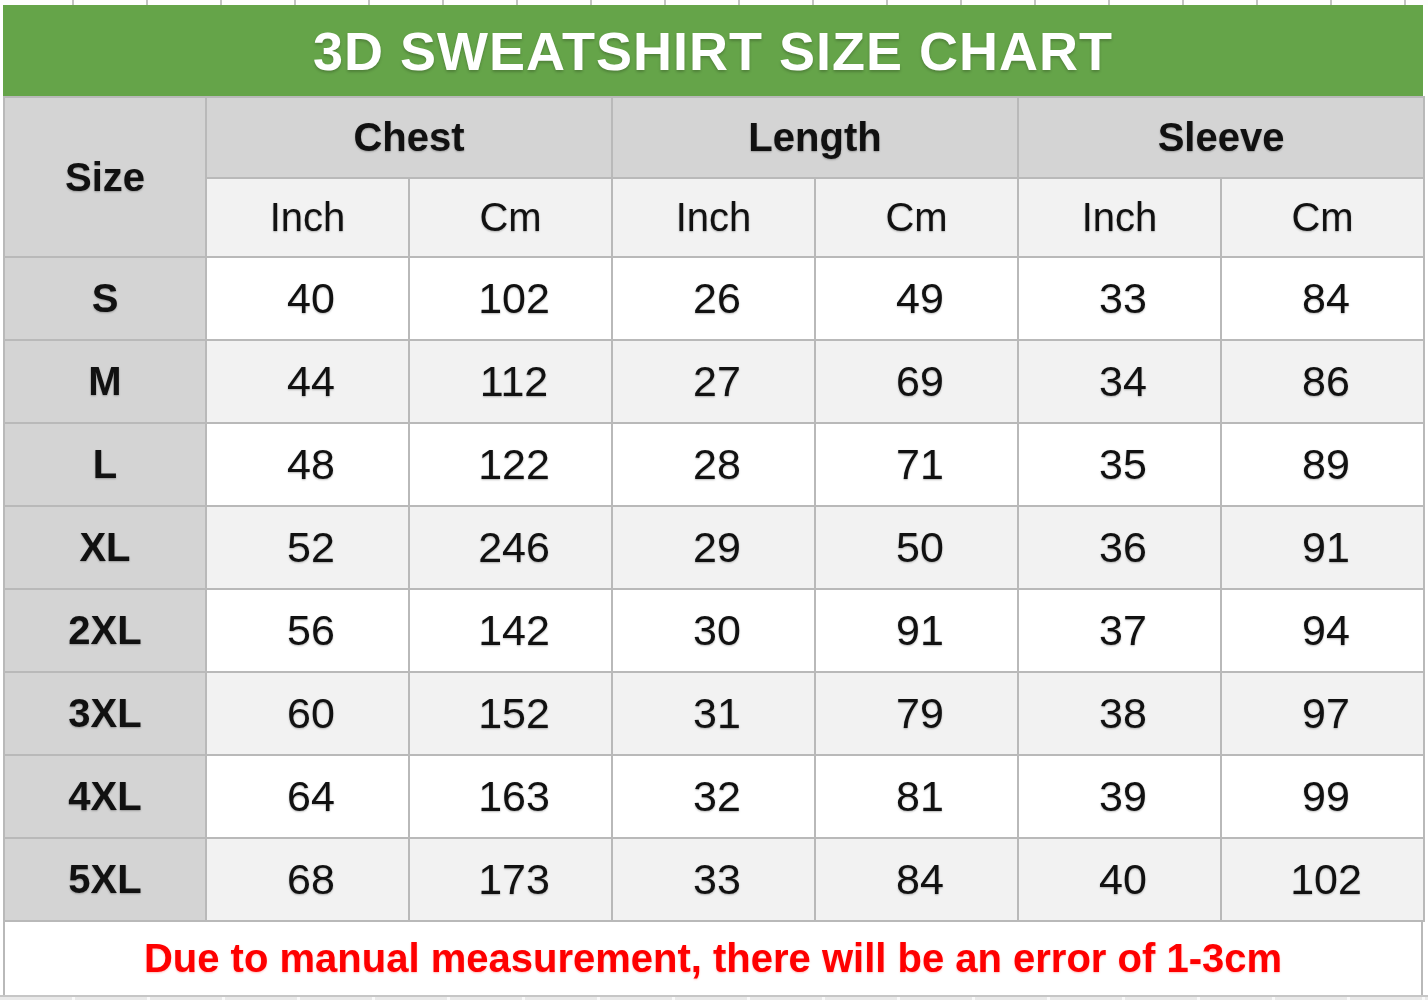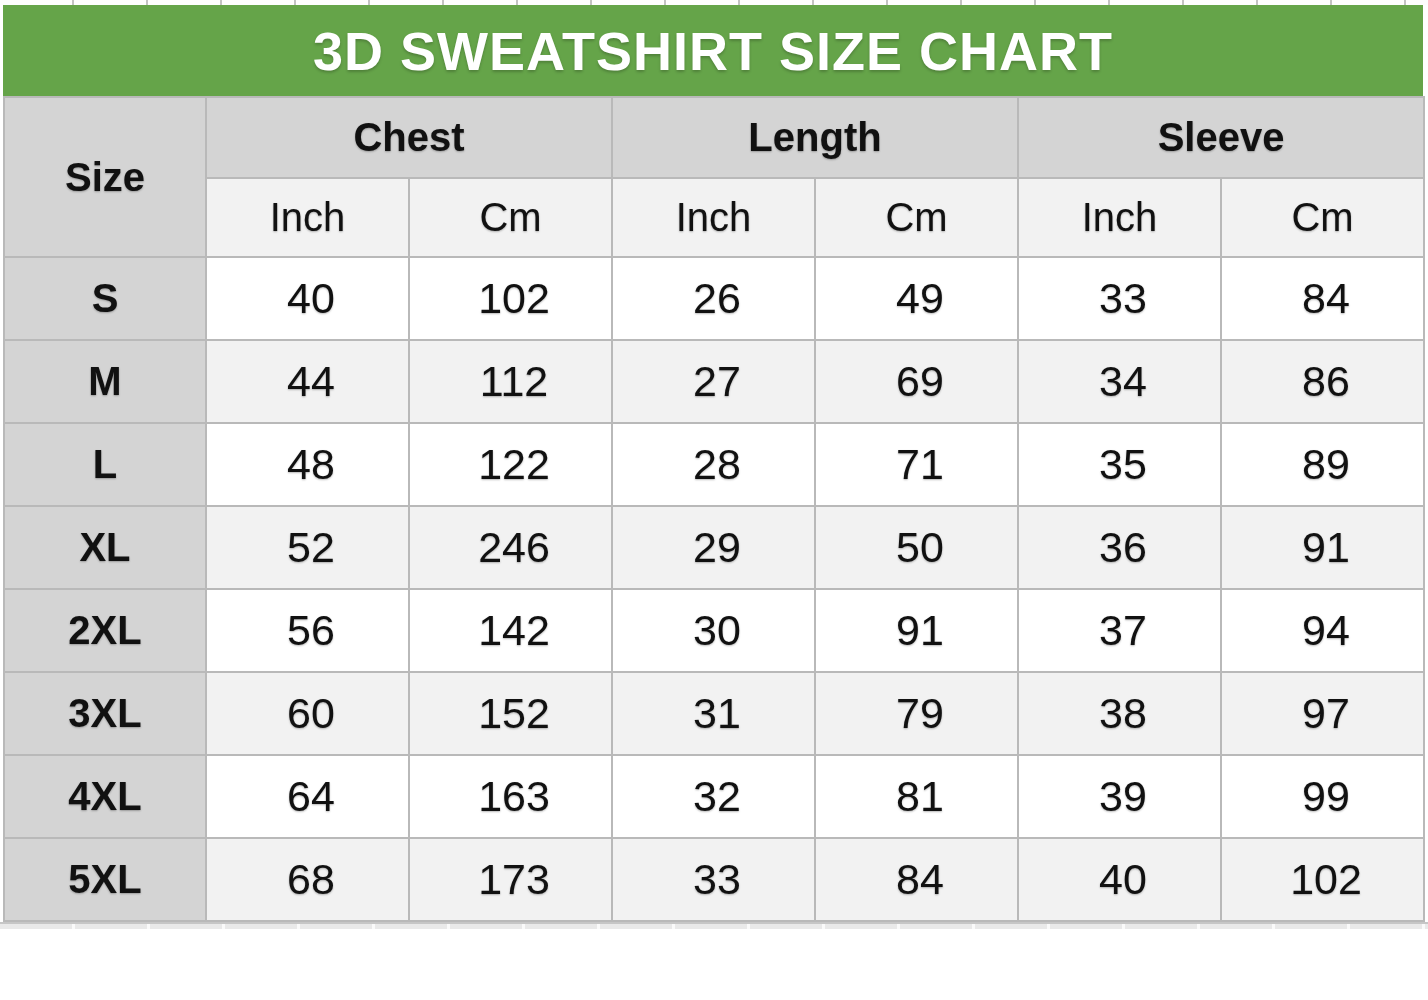--- a/index.html
+++ b/index.html
@@ -169,16 +169,19 @@
           <td class="val">68</td>
           <td class="val">173</td>
           <td class="val">33</td>
           <td class="val">84</td>
           <td class="val">40</td>
           <td class="val">102</td>
         </tr>
       </tbody>
     </table>
 
+    <div class="footer-row">
+      <span>Due to manual measurement, there will be an error of 1-3cm</span>
+    </div>
   </div>
 
   <div class="strip-bottom"></div>
 </div>
 
 </body></html>

